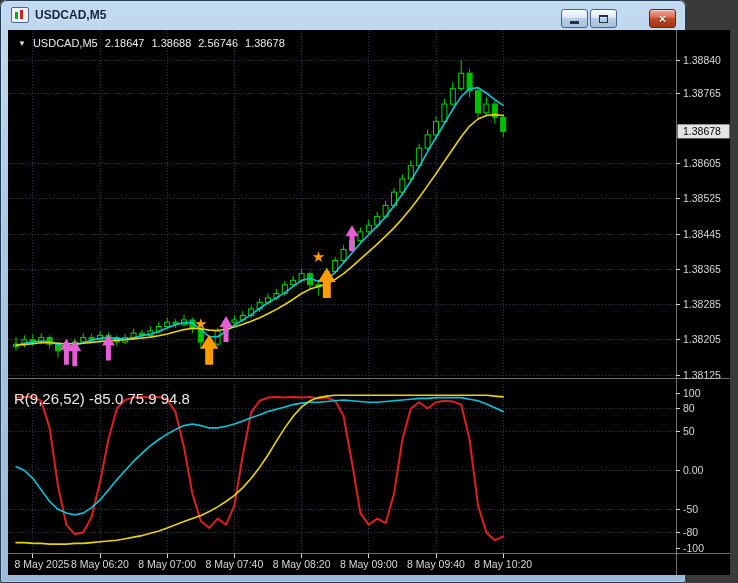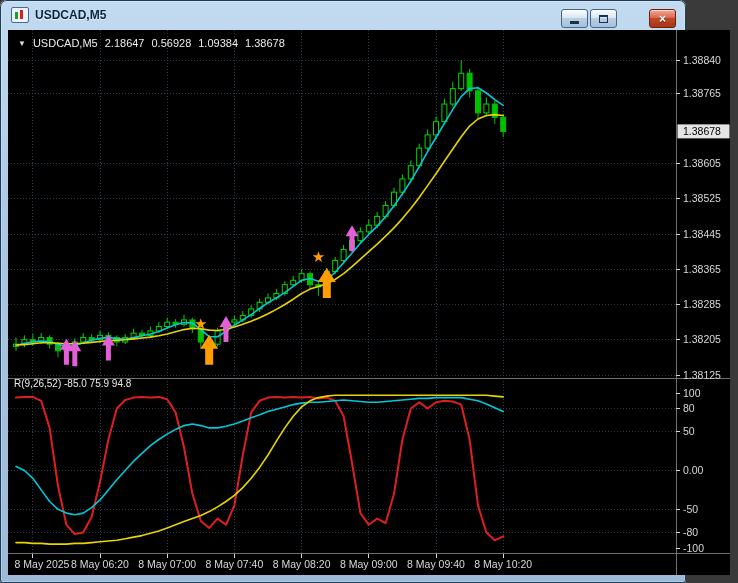--- a/index.html
+++ b/index.html
@@ -23,21 +23,21 @@
   .glyph-min{width:9px;height:3px;background:#17334f;margin-top:8px;}
   .glyph-max{width:9px;height:8px;border:1px solid #17334f;border-top-width:2px;box-sizing:border-box;}
   .cap.close{margin-left:32px;border-color:#6e1f0e;color:#fff;font-weight:bold;font-size:12px;line-height:1;
        background:linear-gradient(180deg,#edab9b 0%,#d9684c 45%,#c24a2b 46%,#a63418 100%);
        box-shadow:inset 0 1px 0 rgba(255,255,255,.5);text-shadow:0 1px 1px rgba(0,0,0,.5);}
   .client{position:absolute;left:8px;top:30px;width:722px;height:545px;background:#000;
           box-shadow:inset 0 0 0 1px #31506e;}
   #chart-canvas{position:absolute;left:0;top:0;display:block;}
   .ohlc{position:absolute;left:10px;top:7px;color:#ececec;font-size:11px;display:flex;gap:7px;align-items:center;}
   .ohlc .dd{font-size:8px;color:#dcdcdc;cursor:pointer;}
-  .indlabel{position:absolute;left:6px;top:348px;color:#ececec;font-size:10px;}
+  .indlabel{position:absolute;left:6px;top:360px;color:#ececec;font-size:15px;}
 </style>
 </head>
 <body>
 
 <div class="window">
   <div class="titlebar">
     <span class="win-icon"></span>
     <span class="title-text">USDCAD,M5</span>
     <div class="caps">
       <div class="cap">
@@ -257,19 +257,19 @@
         <text x="360.8" y="538" fill="#d8d8d8" text-anchor="middle" font-size="10.5" font-family="&quot;Liberation Sans&quot;, sans-serif">8 May 09:00</text>
         <line x1="428" y1="523.5" x2="428" y2="527.5" stroke="#d8d8d8" shape-rendering="crispEdges"></line>
         <text x="428" y="538" fill="#d8d8d8" text-anchor="middle" font-size="10.5" font-family="&quot;Liberation Sans&quot;, sans-serif">8 May 09:40</text>
         <line x1="495.20000000000005" y1="523.5" x2="495.20000000000005" y2="527.5" stroke="#d8d8d8" shape-rendering="crispEdges"></line>
         <text x="495.20000000000005" y="538" fill="#d8d8d8" text-anchor="middle" font-size="10.5" font-family="&quot;Liberation Sans&quot;, sans-serif">8 May 10:20</text>
       </svg>
     <div class="ohlc">
       <span class="dd">▼</span>
       <span>USDCAD,M5</span>
       <span>2.18647</span>
-      <span>0.56928</span>
-      <span>1.09384</span>
+      <span>1.38688</span>
+      <span>2.56746</span>
       <span>1.38678</span>
     </div>
     <div class="indlabel">R(9,26,52) -85.0 75.9 94.8</div>
   </div>
 </div>
 
 </body></html>

